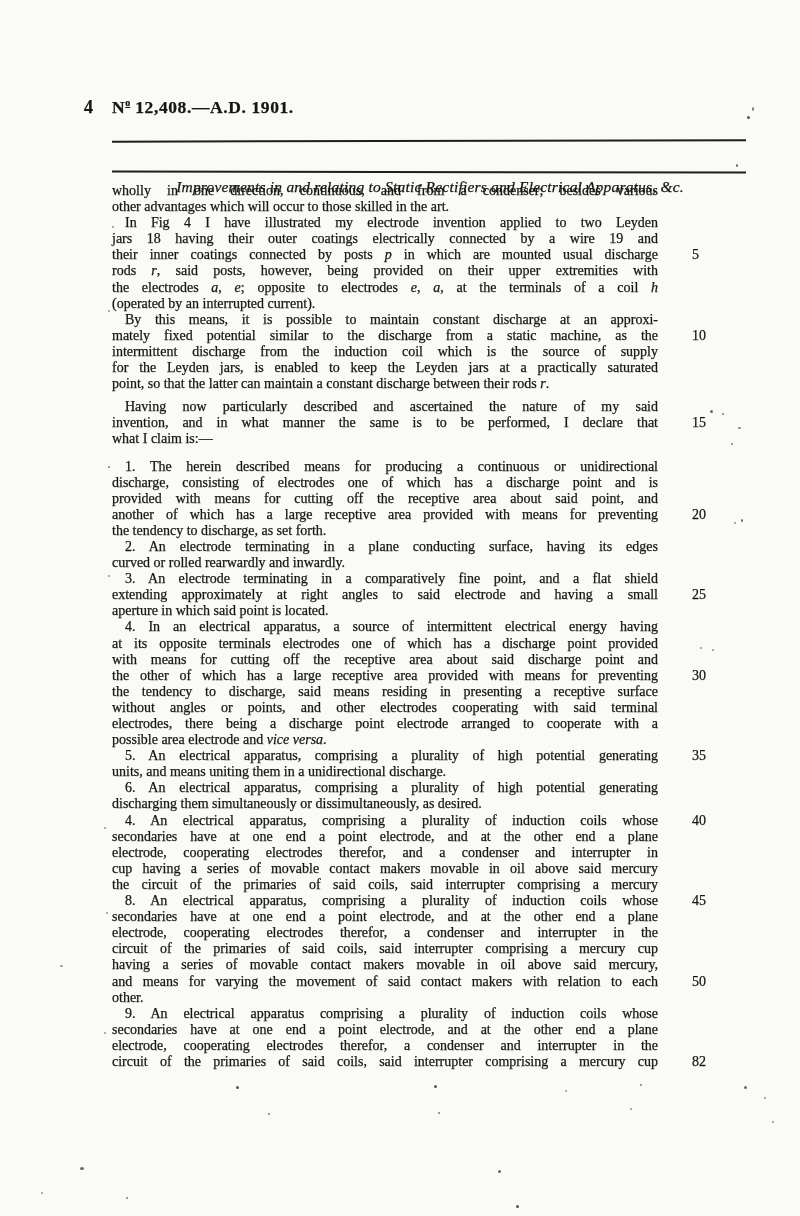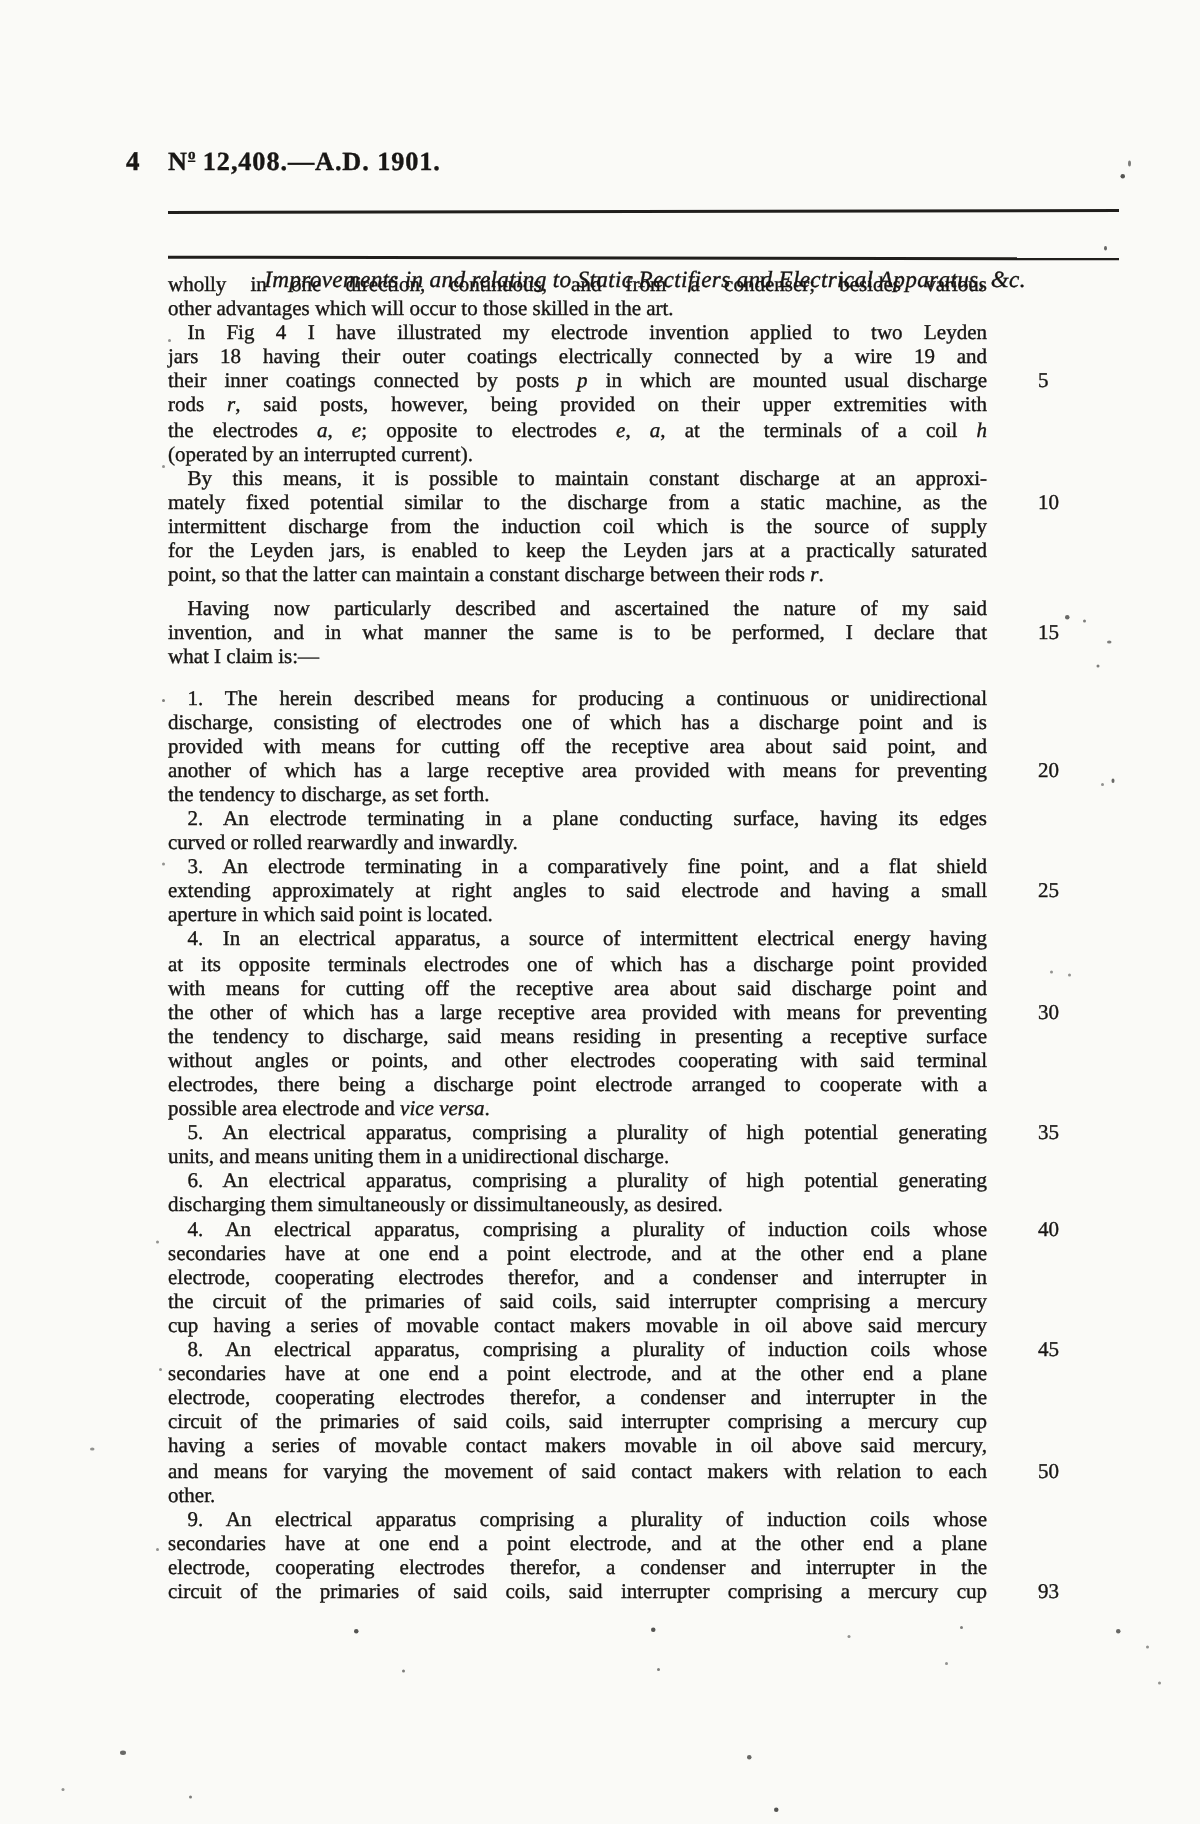--- a/index.html
+++ b/index.html
@@ -133,37 +133,37 @@
         <div class="line left"><span>units, and means uniting them in a unidirectional discharge.</span></div>
       </div>
       <div class="para">
         <div class="line indent"><span>6. An electrical apparatus, comprising a plurality of high potential generating</span></div>
         <div class="line left"><span>discharging them simultaneously or dissimultaneously, as desired.</span></div>
       </div>
       <div class="para">
         <div class="line indent"><span>4. An electrical apparatus, comprising a plurality of induction coils whose</span><span class="num">40</span></div>
         <div class="line"><span>secondaries have at one end a point electrode, and at the other end a plane</span></div>
         <div class="line"><span>electrode, cooperating electrodes therefor, and a condenser and interrupter in</span></div>
+        <div class="line"><span>cup having a series of movable contact makers movable in oil above said mercury</span></div>
         <div class="line"><span>the circuit of the primaries of said coils, said interrupter comprising a mercury</span></div>
-        <div class="line"><span>cup having a series of movable contact makers movable in oil above said mercury</span></div>
       </div>
       <div class="para">
         <div class="line indent"><span>8. An electrical apparatus, comprising a plurality of induction coils whose</span><span class="num">45</span></div>
         <div class="line"><span>secondaries have at one end a point electrode, and at the other end a plane</span></div>
         <div class="line"><span>electrode, cooperating electrodes therefor, a condenser and interrupter in the</span></div>
         <div class="line"><span>circuit of the primaries of said coils, said interrupter comprising a mercury cup</span></div>
         <div class="line"><span>having a series of movable contact makers movable in oil above said mercury,</span></div>
         <div class="line"><span>and means for varying the movement of said contact makers with relation to each</span><span class="num">50</span></div>
         <div class="line left"><span>other.</span></div>
       </div>
       <div class="para">
         <div class="line indent"><span>9. An electrical apparatus comprising a plurality of induction coils whose</span></div>
         <div class="line"><span>secondaries have at one end a point electrode, and at the other end a plane</span></div>
         <div class="line"><span>electrode, cooperating electrodes therefor, a condenser and interrupter in the</span></div>
-        <div class="line"><span>circuit of the primaries of said coils, said interrupter comprising a mercury cup</span><span class="num">93</span></div>
+        <div class="line"><span>circuit of the primaries of said coils, said interrupter comprising a mercury cup</span><span class="num">82</span></div>
       </div>
     </div>
 
 <div class="speck" style="left: 747px; top: 116px; width: 3px; height: 3px; opacity: 0.8;"></div>
     <div class="speck" style="left: 752px; top: 107px; width: 2px; height: 4px; opacity: 0.6;"></div>
     <div class="speck" style="left: 736px; top: 164px; width: 2px; height: 3px; opacity: 0.7;"></div>
     <div class="speck" style="left: 112px; top: 226px; width: 2px; height: 2px; opacity: 0.5;"></div>
     <div class="speck" style="left: 108px; top: 310px; width: 2px; height: 2px; opacity: 0.5;"></div>
     <div class="speck" style="left: 710px; top: 410px; width: 3px; height: 3px; opacity: 0.7;"></div>
     <div class="speck" style="left: 722px; top: 413px; width: 2px; height: 2px; opacity: 0.6;"></div>

